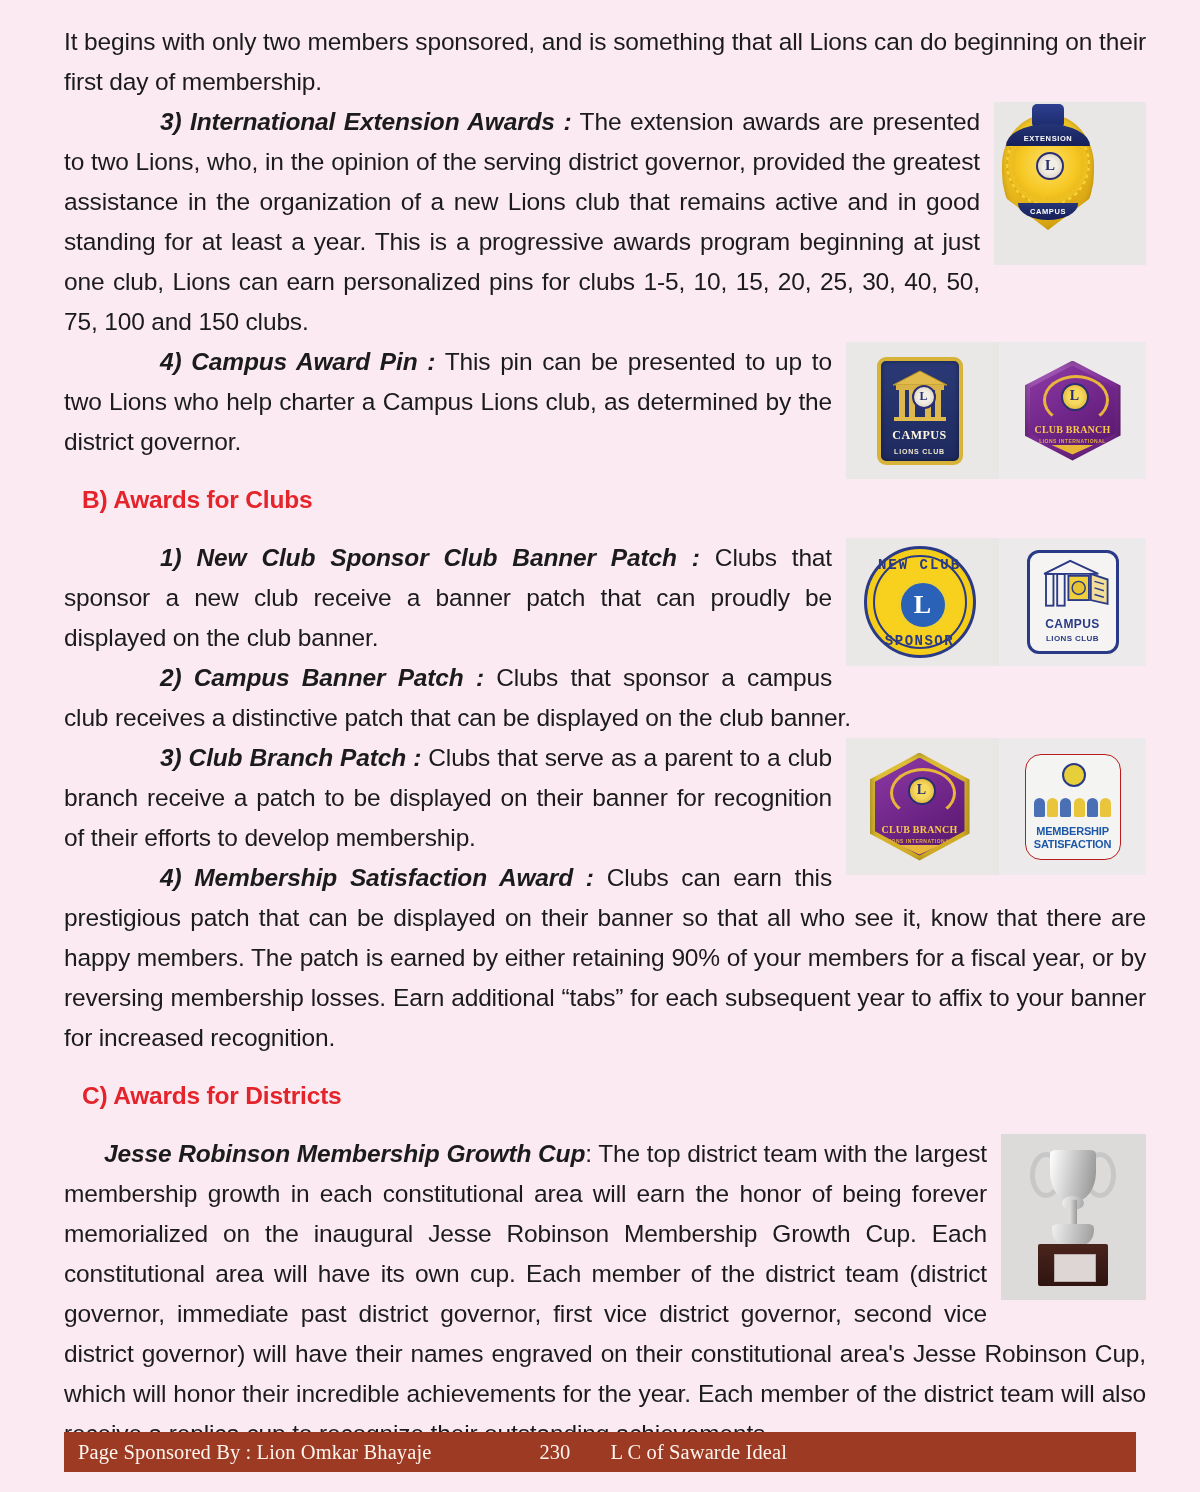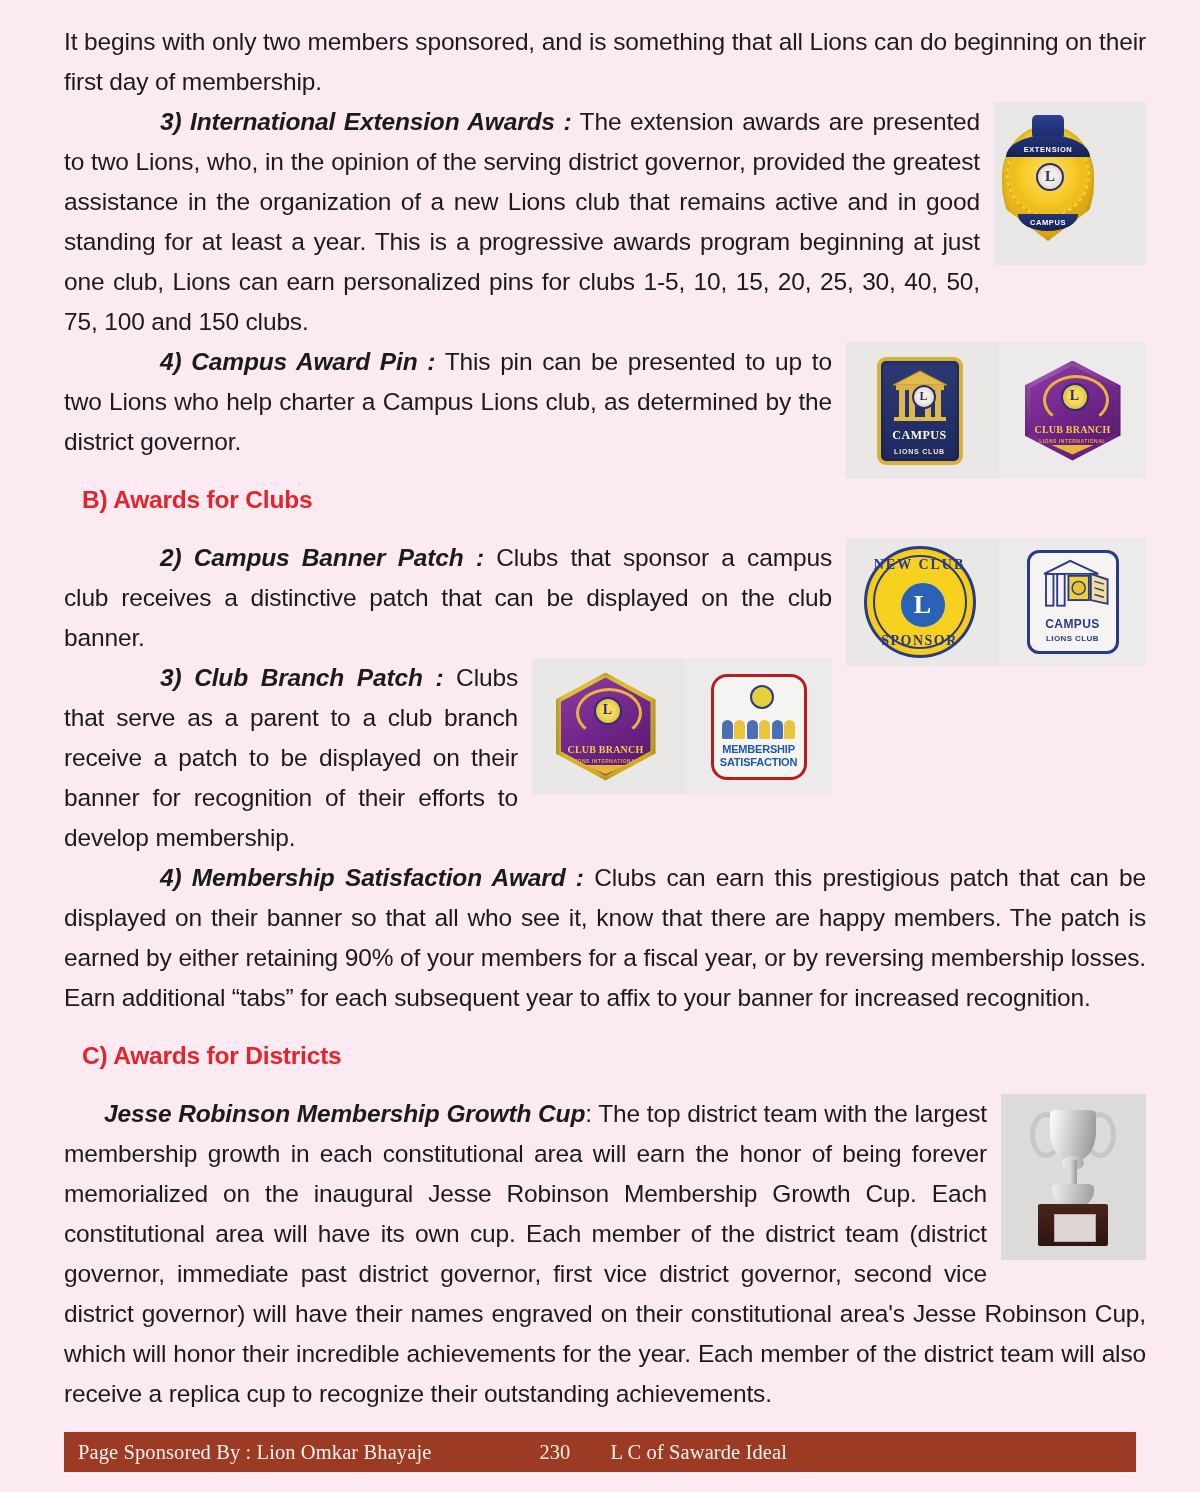--- a/index.html
+++ b/index.html
@@ -63,21 +63,21 @@
     top: 0; bottom: 0;
     background: #e9e8e7;
     display: flex;
     align-items: center;
     justify-content: center;
   }
   .imgcell.left  { left: 0;  width: 49%; }
   .imgcell.right { right: 0; width: 49%; background:#eceaea; }
 
   
-  .ext-pin { position:relative; width:108px; height:132px;margin-top:11px; }
+  .ext-pin { position:relative; width:108px; height:132px; }
   .ext-shield {
     position:absolute; left:8px; top:12px; width:92px; height:116px;
     background: linear-gradient(160deg,#f7cf2e 0%, #e8b81c 55%, #cf9c0d 100%);
     border-radius: 46px 46px 42px 42px / 52px 52px 58px 58px;
     clip-path: polygon(0% 14%, 12% 3%, 88% 3%, 100% 14%, 100% 70%, 50% 100%, 0% 70%);
     box-shadow: inset 0 0 6px rgba(140,95,0,.5);
   }
   .ext-sun {
     position:absolute; left:18px; top:26px; width:72px; height:72px; border-radius:50%;
     background: radial-gradient(circle,#fde06a 0%,#f6c824 55%,#d9a30e 100%);
@@ -164,40 +164,40 @@
   }
 
   
   .ncs { position:relative; width:112px; height:112px; border-radius:50%;
     background: radial-gradient(circle,#f7d11e 55%, #efc40d 100%);
     border:3px solid #2a3a86; box-sizing:border-box; }
   .ncs-ring { position:absolute; left:6px; top:6px; right:6px; bottom:6px;
     border-radius:50%; border:2px solid #2a3a86; }
   .ncs-top, .ncs-bot {
     position:absolute; left:0; right:0; text-align:center;
-    color:#2a3a86; font-weight:bold; font-family:Liberation Serif, serif;
+    color:#2a3a86; font-weight:bold; font-family:Liberation Mono, monospace;
   }
   .ncs-top { top:8px; font-size:14px; letter-spacing:2px; }
   .ncs-bot { bottom:6px; font-size:14px; letter-spacing:1.5px; }
   .ncs-core { position:absolute; left:31px; top:31px; width:50px; height:50px;
     border-radius:50%; background:#2a62b8; border:3px solid #f2d02a; box-sizing:border-box;
     color:#fff; font-family:"Liberation Serif", serif; font-size:26px; font-weight:bold;
     line-height:44px; text-align:center; }
 
   
   .cbp { position:relative; width:92px; height:104px; background:#f5f4f2;
     border:3px solid #2a3a86; border-radius:12px; box-sizing:border-box; }
   .cbp-t1 { position:absolute; left:0; right:0; bottom:20px; text-align:center;
     color:#2a3a86; font-size:12px; font-weight:bold; letter-spacing:.4px; }
   .cbp-t2 { position:absolute; left:0; right:0; bottom:8px; text-align:center;
     color:#2a3a86; font-size:8px; font-weight:bold; letter-spacing:.4px; }
 
   
   .ms { position:relative; width:96px; height:106px; background:#f4f4f3;
-    border:3px solid #b91c1c; border-radius:16px; box-sizing:border-box; }
+    border:1px solid #b91c1c; border-radius:16px; box-sizing:border-box; }
   .ms-l { position:absolute; left:36px; top:8px; width:24px; height:24px; border-radius:50%;
     background:#e7cf3a; border:2px solid #2a3a86; box-sizing:border-box; }
   .ms-people { position:absolute; left:8px; top:38px; right:8px; height:24px;
     display:flex; justify-content:space-between; align-items:flex-end; }
   .ms-p { width:11px; height:19px; border-radius:6px 6px 2px 2px; }
   .ms-t1 { position:absolute; left:0; right:0; bottom:22px; text-align:center;
     color:#1d58a8; font-size:11px; font-weight:bold; letter-spacing:-.2px; }
   .ms-t2 { position:absolute; left:0; right:0; bottom:9px; text-align:center;
     color:#1d58a8; font-size:11px; font-weight:bold; letter-spacing:-.2px; }
 
@@ -311,20 +311,21 @@
             <path d="M58 16 L76 22 L76 48 L58 44 Z" fill="#f2dd9a" stroke="#2a3a86" stroke-width="2"></path>
             <line x1="62" y1="24" x2="72" y2="27" stroke="#2a3a86" stroke-width="1.5"></line>
             <line x1="62" y1="31" x2="72" y2="34" stroke="#2a3a86" stroke-width="1.5"></line>
             <line x1="62" y1="38" x2="72" y2="41" stroke="#2a3a86" stroke-width="1.5"></line>
           </svg>
           <div class="cbp-t1">CAMPUS</div>
           <div class="cbp-t2">LIONS CLUB</div>
         </div>
       </div>
     </div>
+    <p class="para indent"><span class="bold">1) New Club Sponsor Club Banner Patch :</span><span> Clubs that sponsor a new club receive a banner patch that can proudly be displayed on the club banner.</span></p>
     <p class="para indent"><span class="bold">2) Campus Banner Patch :</span><span> Clubs that sponsor a campus club receives a distinctive patch that can be displayed on the club banner.</span></p>
 
     <div class="imgblock pair">
       <div class="imgcell left">
         <div class="cb-pin" style="width:100px;height:108px">
           <div class="cb-hex" style="background:linear-gradient(150deg,#e0c23a 0%, #d8b62c 50%, #c9a41d 100%)"></div>
           <div class="cb-hex-in"></div>
           <div class="cb-wreath" style="left:20px;top:15px;width:60px;"></div>
           <div class="lions-l" style="left:38px; top:24px; width:24px; height:24px; font-size:14px; line-height:22px; background:radial-gradient(circle,#f6d95f 40%,#d4a72a 100%); border-color:#2b2f72;">L</div>
           <div class="cb-label">CLUB BRANCH</div>

